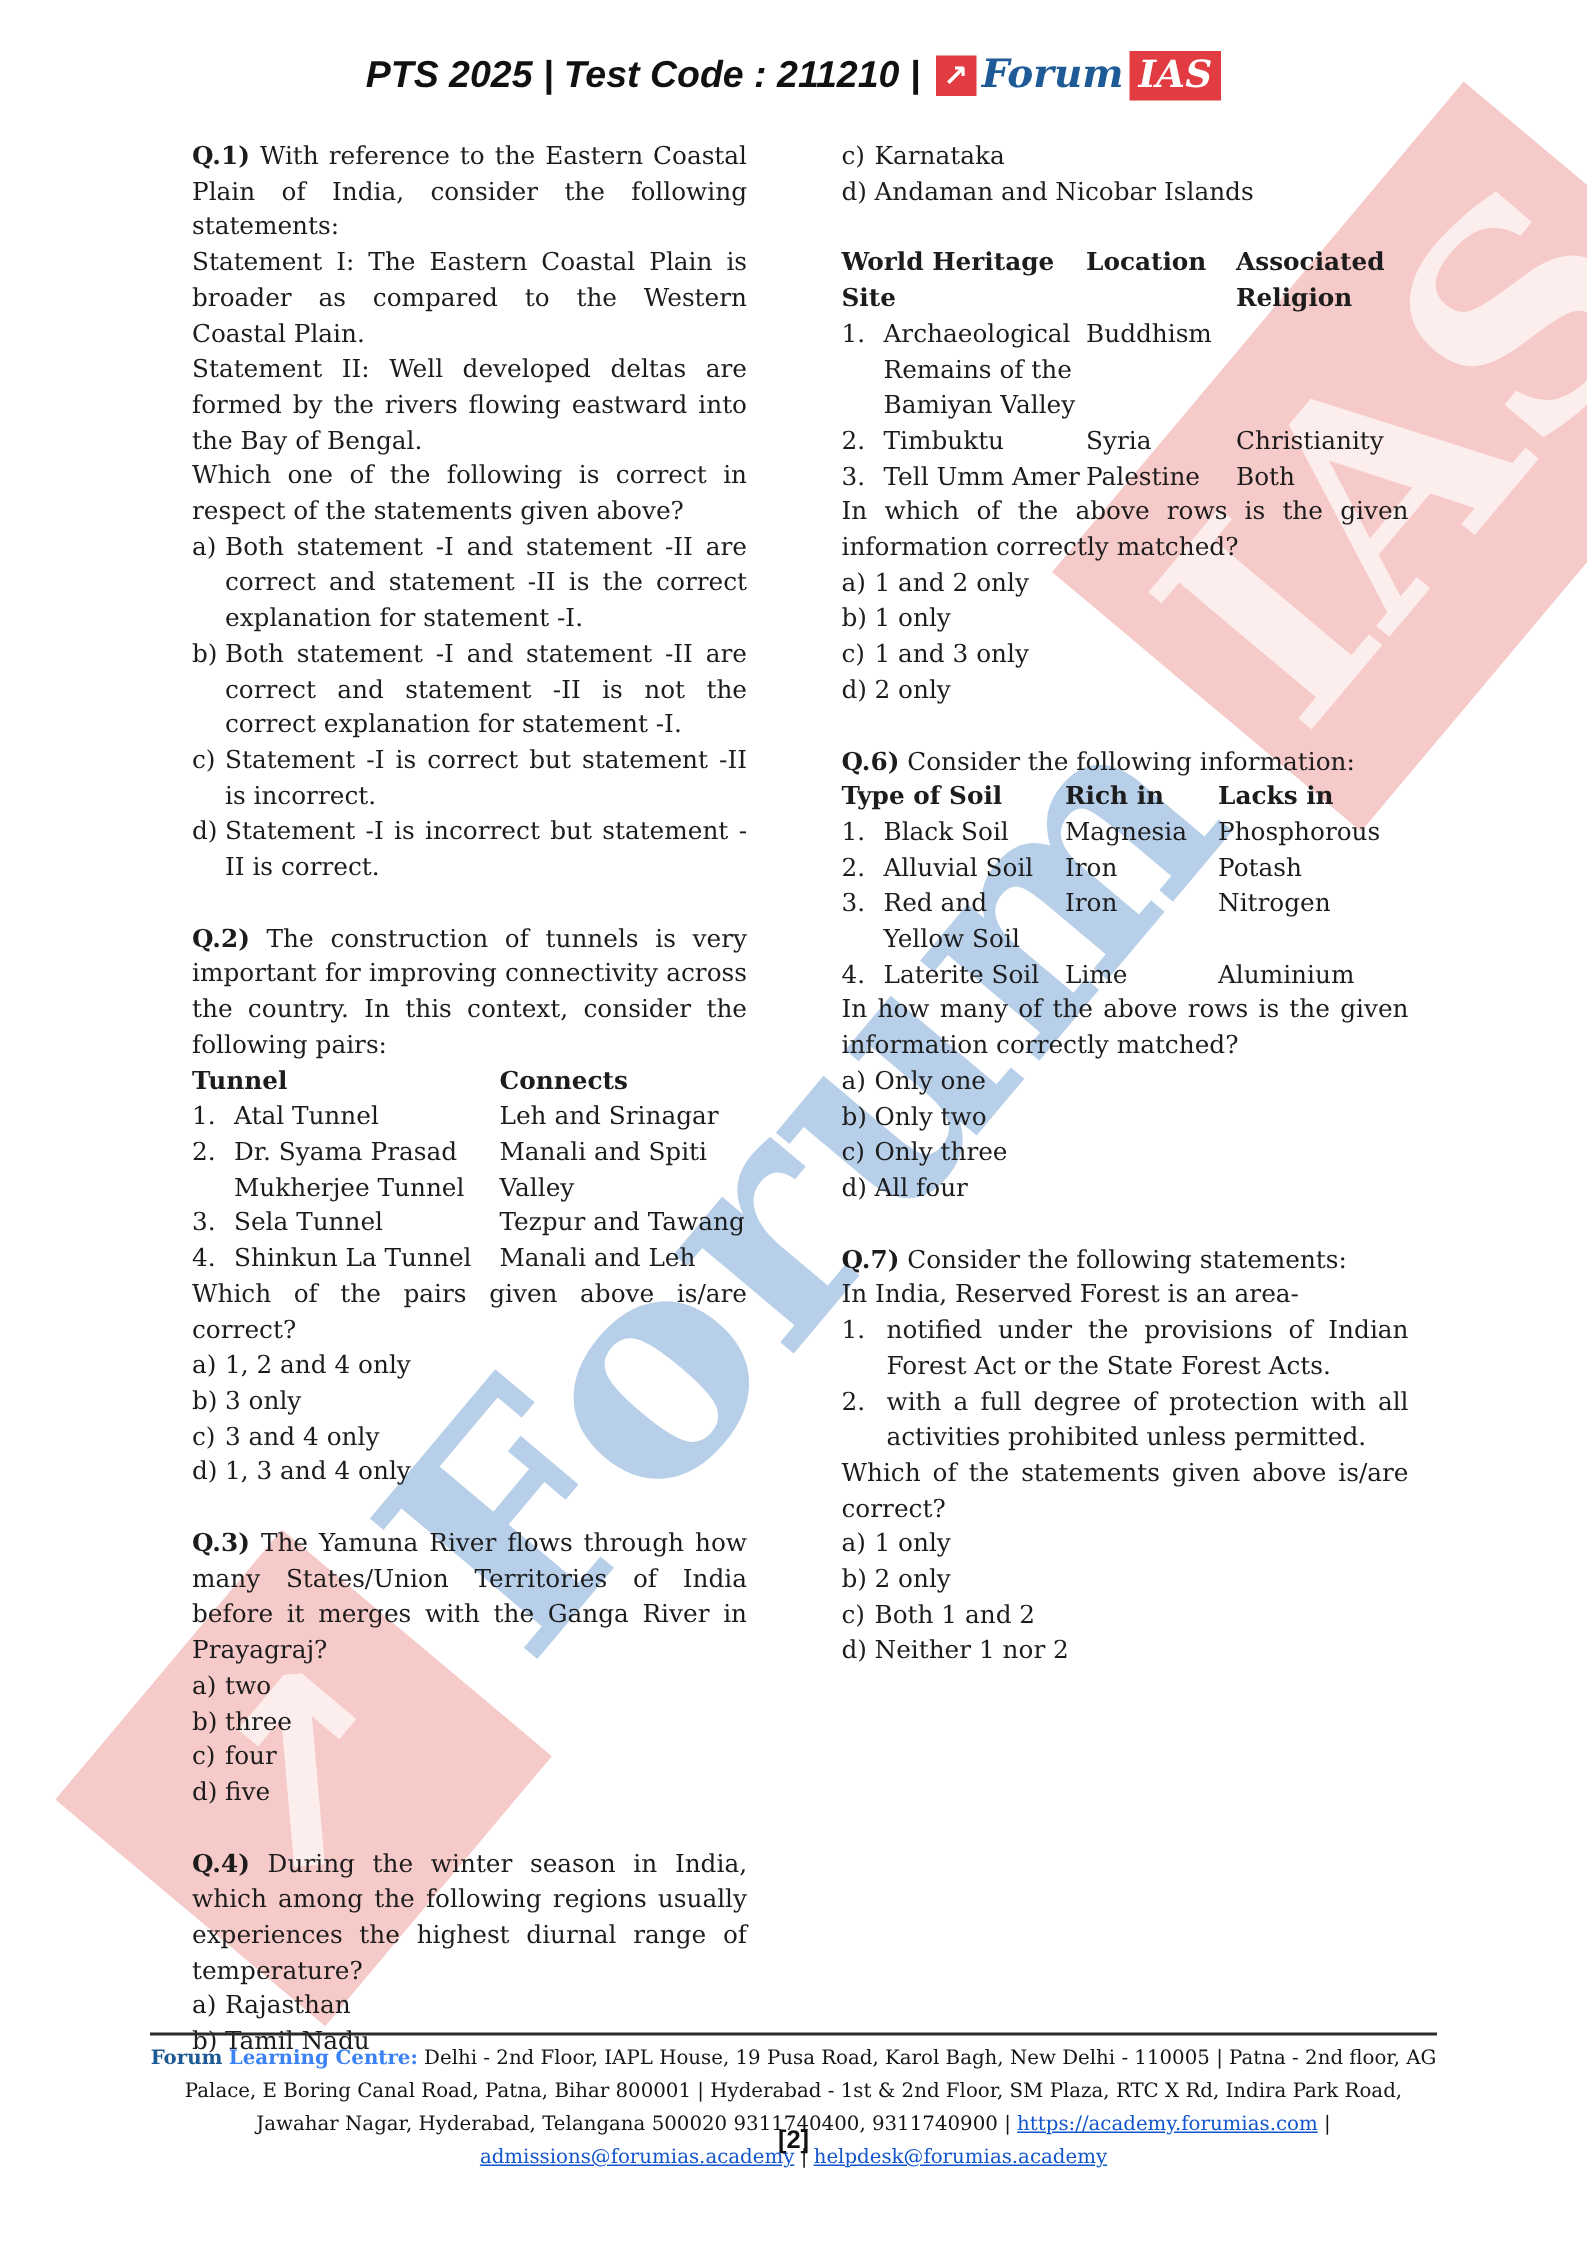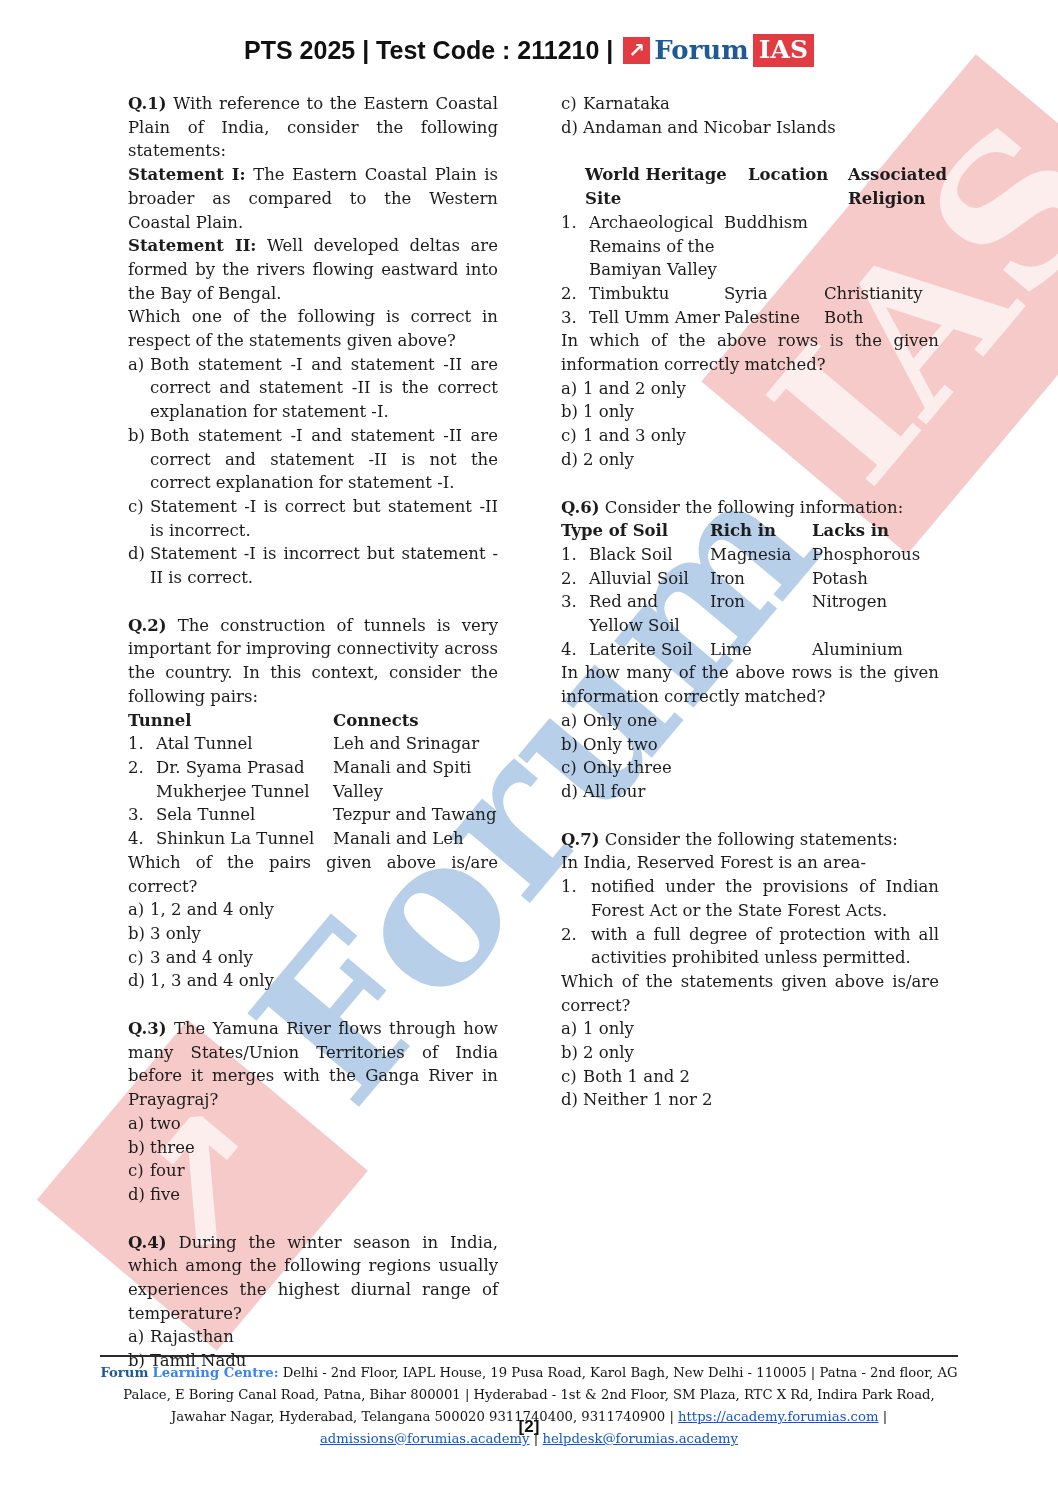--- a/index.html
+++ b/index.html
@@ -6,21 +6,21 @@
   .page {
     position:relative; width:1058px; height:1497px; background:#ffffff;
     overflow:hidden; font-family:"DejaVu Serif", serif; color:#1c1c1c;
   }
 
   
   .header {
     position:absolute; top:34px; left:0; width:100%;
     display:flex; justify-content:center; align-items:center; gap:10px;
     font-family:"Liberation Sans", sans-serif; font-weight:bold;
-    font-size:25px; color:#111; z-index:2;
+    font-size:25px; color:#111; z-index:2;font-style:italic;
   }
   .logo { display:inline-flex; align-items:center; gap:4px; }
   .logo-arrow-box {
     width:27px; height:27px; background:#e23b41; color:#ffffff;
     display:flex; align-items:center; justify-content:center;
     font-size:20px; font-family:"DejaVu Sans", sans-serif; font-weight:bold;
   }
   .logo-forum { color:#1d5a96; font-family:"DejaVu Serif", serif; font-weight:bold; font-size:26px; }
   .logo-ias {
     background:#e23b41; color:#ffffff; font-family:"DejaVu Serif", serif;
@@ -54,31 +54,31 @@
   
   .columns {
     position:absolute; top:92px; left:128px; display:flex; gap:63px; z-index:1;
     font-size:16.5px; line-height:23.7px;
   }
   .col-left  { width:370px; }
   .col-right { width:378px; }
   .para { margin:0; text-align:justify; }
   .question + .question { margin-top:24px; }
   .qnum { font-weight:bold; }
-  b.lead { font-weight:bold;margin-top:39px; }
+  b.lead { font-weight:normal;margin-top:39px; }
 
   .opt { display:flex; }
   .opt-label { flex:0 0 22px; }
   .opt-text  { flex:1; text-align:justify; }
 
   .tbl-head { display:grid; font-weight:bold; }
   .tbl-row  { display:grid; }
   .q2-head { grid-template-columns:205px 1fr; }
   .q2-row  { grid-template-columns:28px 177px 1fr; }
-  .q5-head { grid-template-columns:163px 100px 1fr;margin-left:24px; }
+  .q5-head { grid-template-columns:163px 100px 1fr; }
   .q5-row  { grid-template-columns:28px 135px 100px 1fr; }
   .q6-head { grid-template-columns:149px 102px 1fr; }
   .q6-row  { grid-template-columns:28px 121px 102px 1fr; }
   .cell { text-align:left; }
 
   .nl-row { display:grid; grid-template-columns:30px 1fr; }
   .nl-num { text-align:left; }
   .nl-text { text-align:justify; }
 
   

